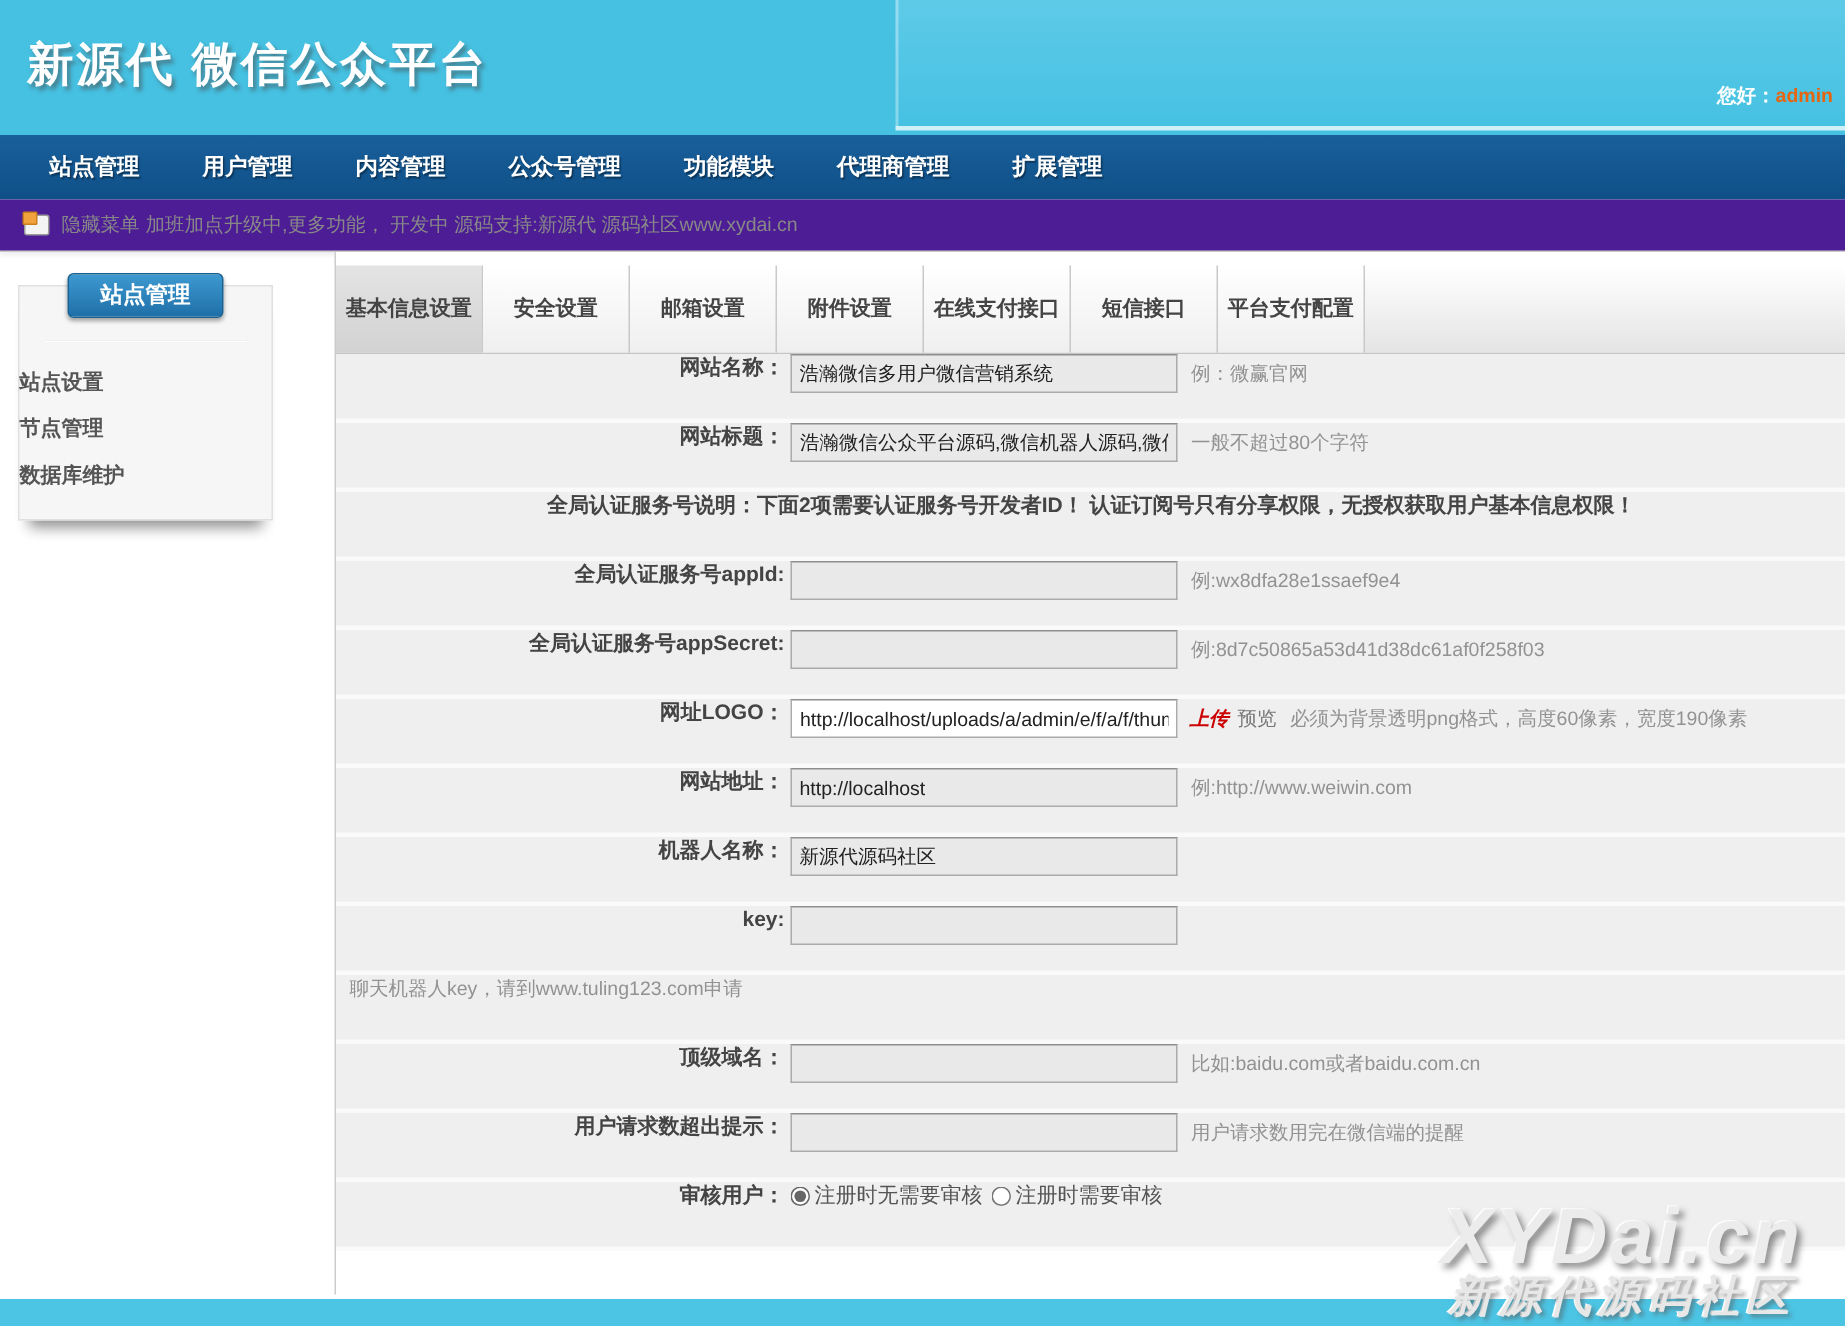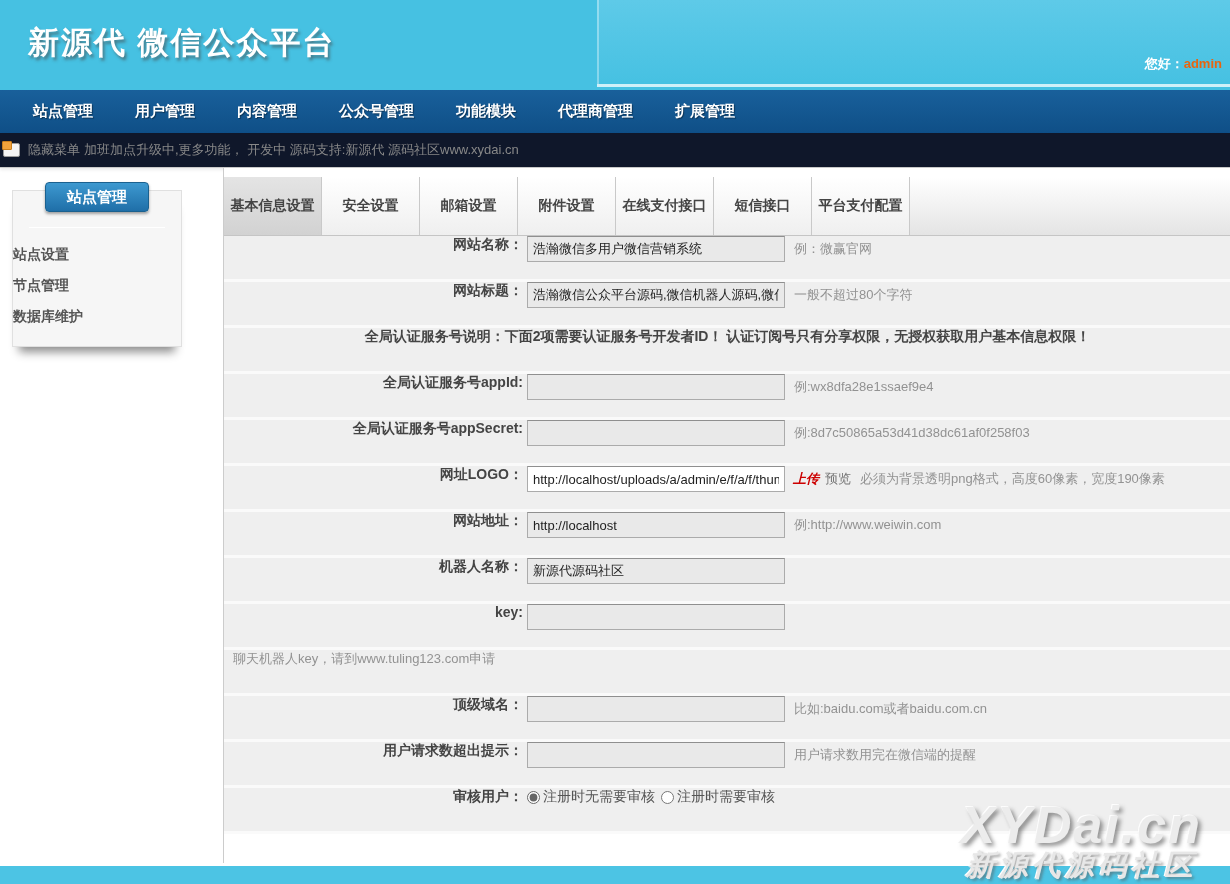--- a/index.html
+++ b/index.html
@@ -4,35 +4,35 @@
 <style>
   * { margin:0; padding:0; box-sizing:border-box; }
   html,body { width:1230px; height:884px; }
   body { font-family:"Liberation Sans","DejaVu Sans",sans-serif; background:#fff; position:relative; overflow:hidden; }
 
   
   .header { position:absolute; left:0; top:0; width:1230px; height:90px; background:#46c1e2; }
   .header-right-panel { position:absolute; left:597px; top:0; width:633px; height:84px;
     background:linear-gradient(#5ecae8,#46c1e2); border-left:2px solid rgba(255,255,255,.35); }
   .header-right-line { position:absolute; left:597px; top:84px; width:633px; height:3px; background:rgba(255,255,255,.75); }
-  .logo { position:absolute; left:28px; top:22px; font-size:31px; font-weight:bold; color:#fff;
+  .logo { position:absolute; left:18px; top:22px; font-size:31px; font-weight:bold; color:#fff;
     letter-spacing:2px; text-shadow:2px 3px 3px rgba(70,70,70,.55); white-space:nowrap; }
   .greeting { position:absolute; right:8px; top:55px; font-size:13px; font-weight:bold; color:#fff; white-space:nowrap; }
   .greeting .uname { color:#e8650f; }
 
   
   .nav { position:absolute; left:0; top:90px; width:1230px; height:43px;
     background:linear-gradient(#19609b,#0f4f87); display:flex; align-items:center; padding-left:33px; }
   .nav-item { color:#fff; font-size:15px; font-weight:bold; margin-right:42px; cursor:pointer; white-space:nowrap;
     text-shadow:1px 1px 1px rgba(0,0,0,.4); }
 
   
-  .notice { position:absolute; left:0; top:133px; width:1230px; height:35px; background:#0f172a;
+  .notice { position:absolute; left:0; top:133px; width:1230px; height:35px; background:#4c1d95;
     border-bottom:1px solid #c9c9c9; box-shadow:0 2px 3px rgba(0,0,0,.08);
-    display:flex; align-items:center; padding-left:3px; font-size:13px; color:#888; }
+    display:flex; align-items:center; padding-left:16px; font-size:13px; color:#888; }
   .notice-icon { width:17px; height:14px; margin-right:8px; position:relative; display:inline-block;
     border:1px solid #9a9a9a; border-radius:2px; background:#f4f4f4; }
   .notice-icon::before { content:""; position:absolute; left:-2px; top:-3px; width:8px; height:7px;
     background:#f0a23c; border:1px solid #c97f1e; border-radius:1px; }
   .notice-hide { margin-right:4px; cursor:pointer; }
 
   
   .sidebar-panel { position:absolute; left:12px; top:190px; width:170px; height:157px;
     background:#f6f6f6; border:1px solid #e0e0e0;
     box-shadow:0 12px 9px -7px rgba(0,0,0,.45); }

